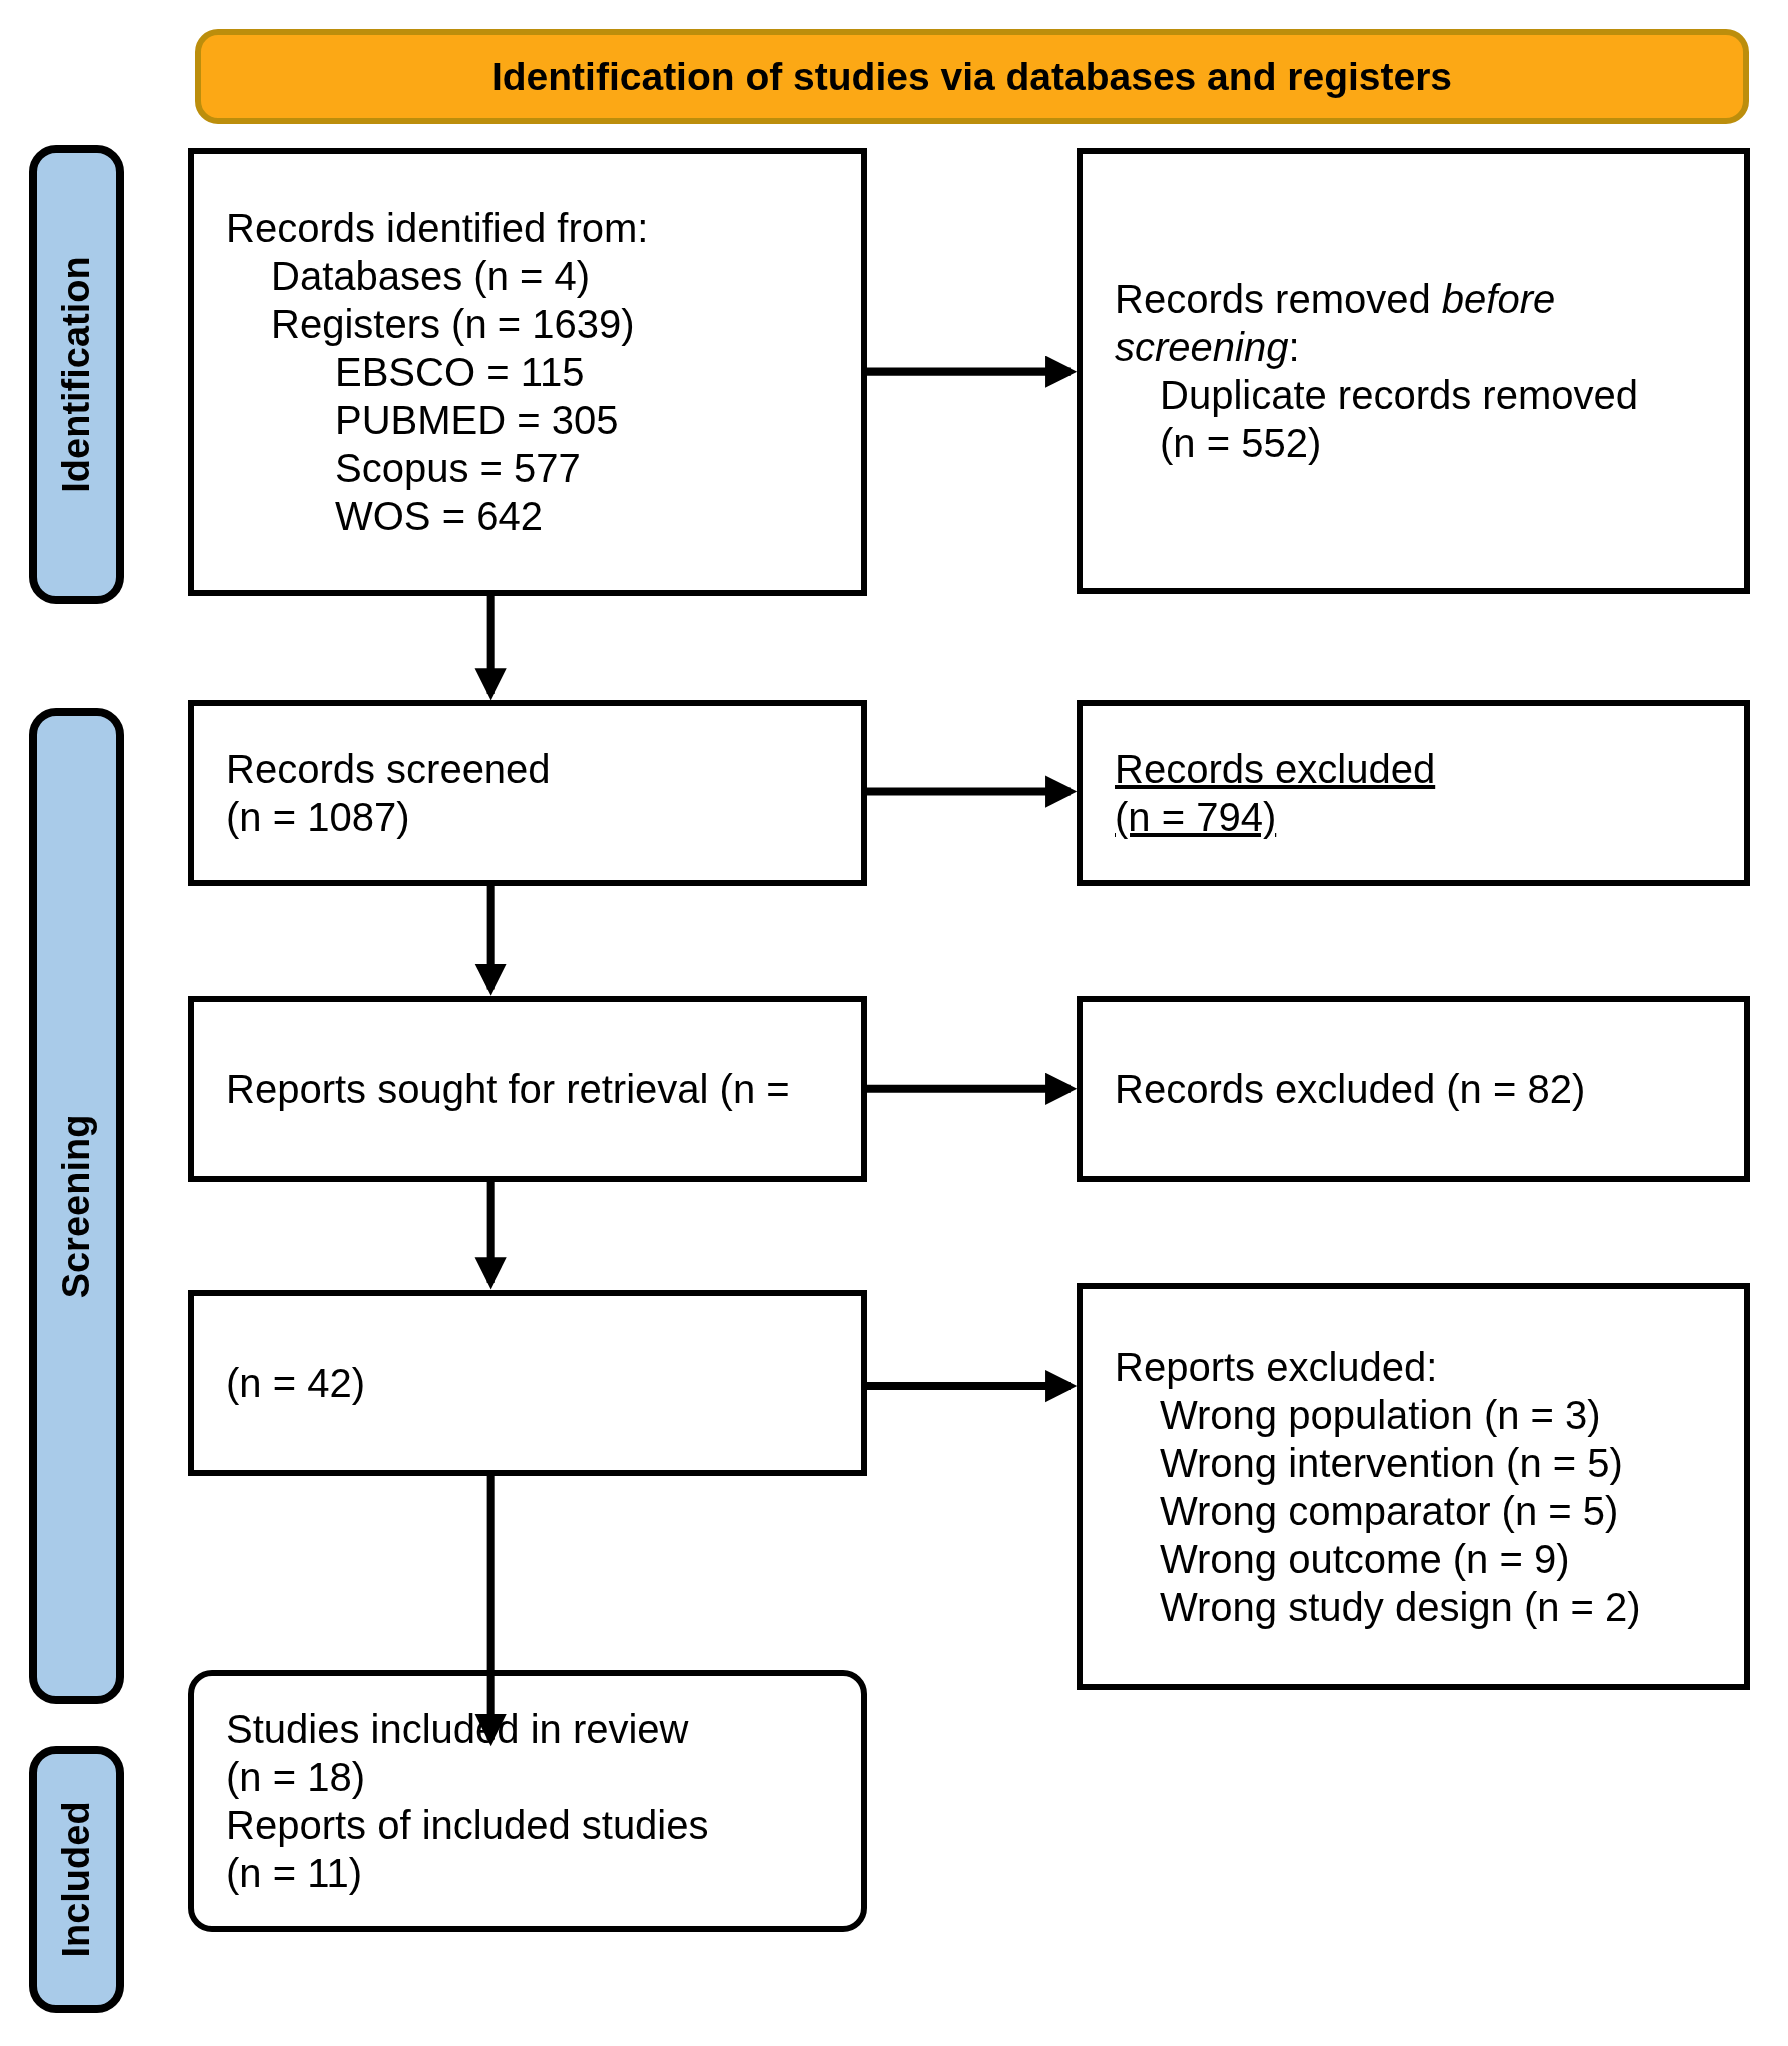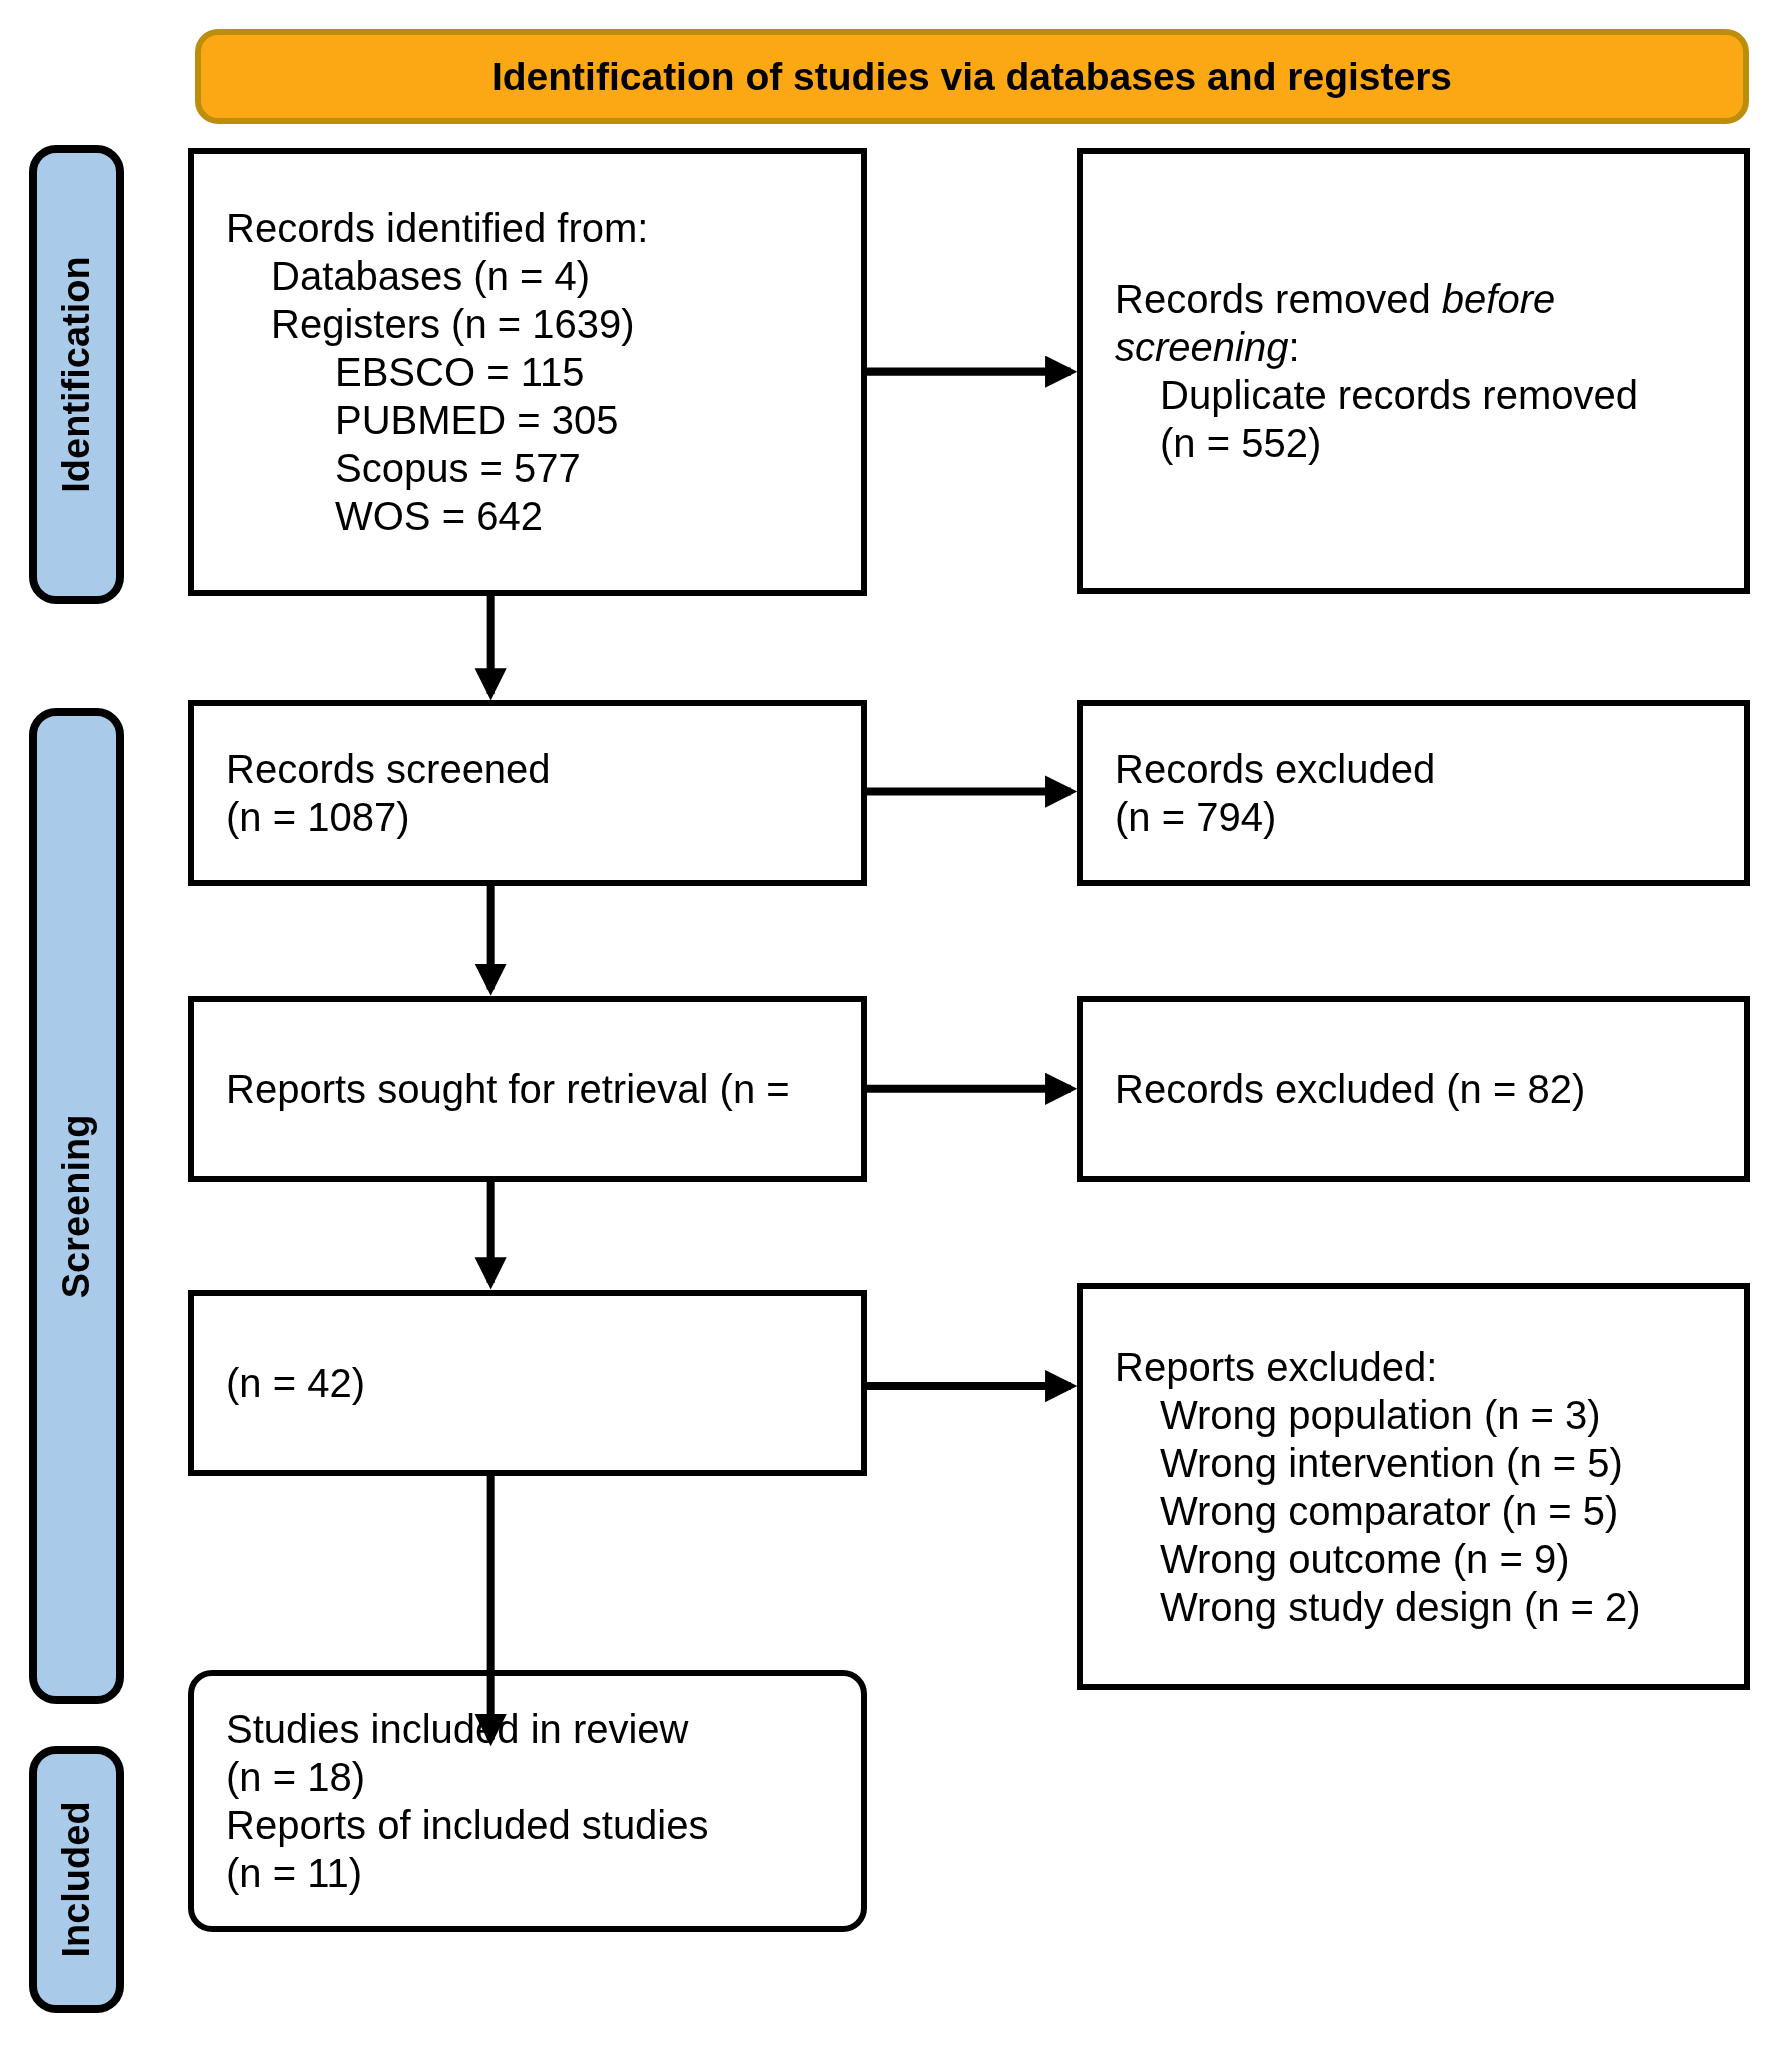--- a/index.html
+++ b/index.html
@@ -51,21 +51,21 @@
     box-sizing:border-box;
     display:flex;flex-direction:column;justify-content:center;
     padding:9px 27px 9px 32px;
     font-size:40px;line-height:48px;
   }
   .col-left{left:188px;width:679px;}
   .col-right{left:1077px;width:673px;}
   .box-identified{top:148px;height:448px;}
   .box-removed{top:148px;height:446px;}
   .box-screened{top:700px;height:186px;}
-  .box-excluded-screening{top:700px;height:186px;}
+  .box-excluded-screening{top:700px;height:186px;text-decoration:underline;}
   .box-sought{top:996px;height:186px;}
   .box-excluded-retrieval{top:996px;height:186px;}
   .box-assessed{top:1290px;height:186px;}
   .box-reports-excluded{top:1283px;height:407px;}
   .box-included{top:1670px;height:262px;border-radius:24px;}
   .line{white-space:nowrap;}
   .ind0{padding-left:0;}
   .ind1{padding-left:45px;}
   .ind2{padding-left:109px;}
   .it{font-style:italic;}

